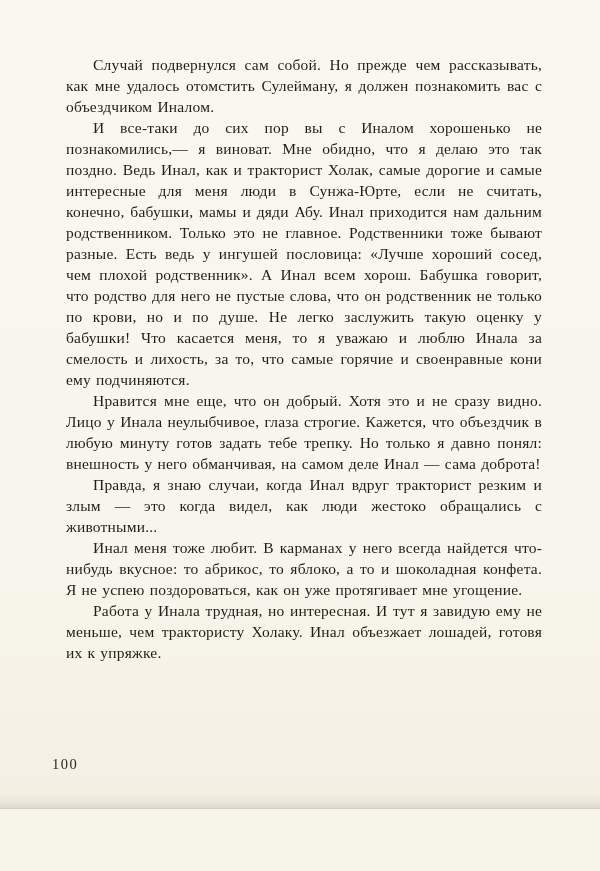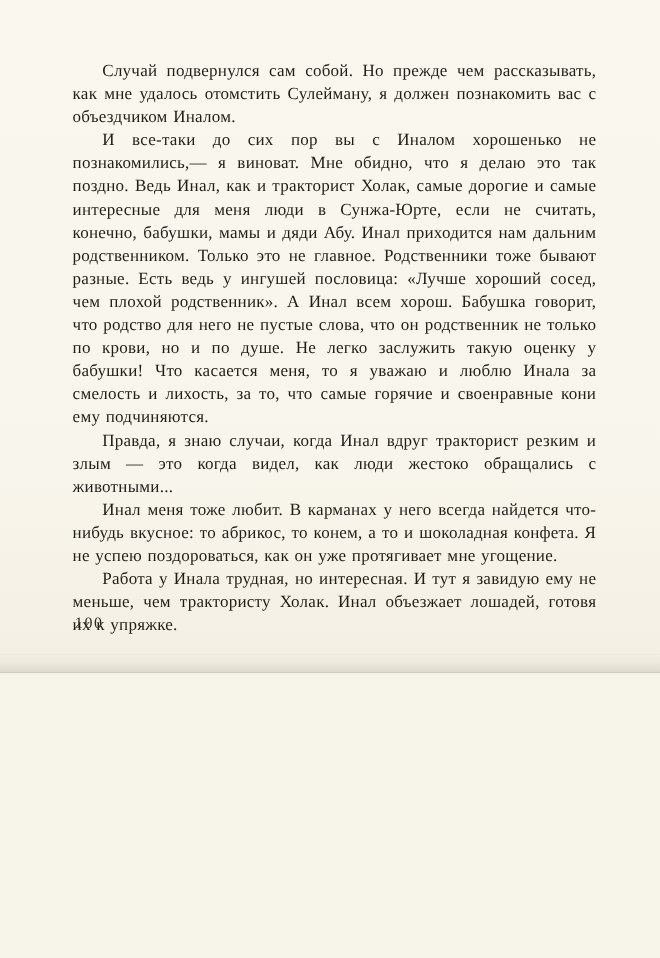--- a/index.html
+++ b/index.html
@@ -9,21 +9,21 @@
     body {
       width: 600px;
       height: 871px;
       background: #f7f4ea;
       font-family: "Liberation Serif", "DejaVu Serif", serif;
       overflow: hidden;
     }
     .page {
       position: relative;
       width: 600px;
-      height: 612px;
+      height: 809px;
       background: linear-gradient(180deg, #faf7ef 0%, #f8f5ec 70%, #f3efe3 100%);
       overflow: hidden;
     }
     .text-block {
       position: absolute;
       top: 54px;
       left: 66px;
       width: 476px;
       color: #211e19;
       font-size: 15.5px;
@@ -32,21 +32,21 @@
       letter-spacing: 0.2px;
     }
     .text-block p {
       margin: 0;
       padding: 0;
       text-indent: 27px;
       word-spacing: 1px;
     }
     .page-number {
       position: absolute;
-      left: 68px;
+      left: 52px;
       bottom: 36px;
       font-size: 14.5px;
       color: #2b2822;
       letter-spacing: 1.5px;
       margin-top: 22px;
     }
     .page-edge {
       position: absolute;
       left: 0;
       right: 0;
@@ -59,19 +59,20 @@
       border-bottom: 1px solid rgba(120,112,95,0.25);
     }
   </style>
 </head>
 <body>
 
 <div class="page">
   <div class="text-block">
     <p>Случай подвернулся сам собой. Но прежде чем рассказывать, как мне удалось отомстить Сулейману, я должен познакомить вас с объездчиком Иналом.</p>
     <p>И все-таки до сих пор вы с Иналом хорошенько не познакомились,— я виноват. Мне обидно, что я делаю это так поздно. Ведь Инал, как и тракторист Холак, самые дорогие и самые интересные для меня люди в Сунжа-Юрте, если не считать, конечно, бабушки, мамы и дяди Абу. Инал приходится нам дальним родственником. Только это не главное. Родственники тоже бывают разные. Есть ведь у ингушей пословица: «Лучше хороший сосед, чем плохой родственник». А Инал всем хорош. Бабушка говорит, что родство для него не пустые слова, что он родственник не только по крови, но и по душе. Не легко заслужить такую оценку у бабушки! Что касается меня, то я уважаю и люблю Инала за смелость и лихость, за то, что самые горячие и своенравные кони ему подчиняются.</p>
+    <p>Нравится мне еще, что он добрый. Хотя это и не сразу видно. Лицо у Инала неулыбчивое, глаза строгие. Кажется, что объездчик в любую минуту готов задать тебе трепку. Но только я давно понял: внешность у него обманчивая, на самом деле Инал — сама доброта!</p>
     <p>Правда, я знаю случаи, когда Инал вдруг тракторист резким и злым — это когда видел, как люди жестоко обращались с животными...</p>
-    <p>Инал меня тоже любит. В карманах у него всегда найдется что-нибудь вкусное: то абрикос, то конем, а то и шоколадная конфета. Я не успею поздороваться, как он уже протягивает мне угощение.</p>
-    <p>Работа у Инала трудная, но интересная. И тут я завидую ему не меньше, чем трактористу Холак. Инал объезжает лошадей, готовя их к упряжке.</p>
+    <p>Инал меня тоже любит. В карманах у него всегда найдется что-нибудь вкусное: то абрикос, то яблоко, а то и шоколадная конфета. Я не успею поздороваться, как он уже протягивает мне угощение.</p>
+    <p>Работа у Инала трудная, но интересная. И тут я завидую ему не меньше, чем трактористу Холаку. Инал объезжает лошадей, готовя их к упряжке.</p>
   </div>
   <div class="page-number">100</div>
   <div class="page-edge"></div>
 </div>
 
 </body></html>

